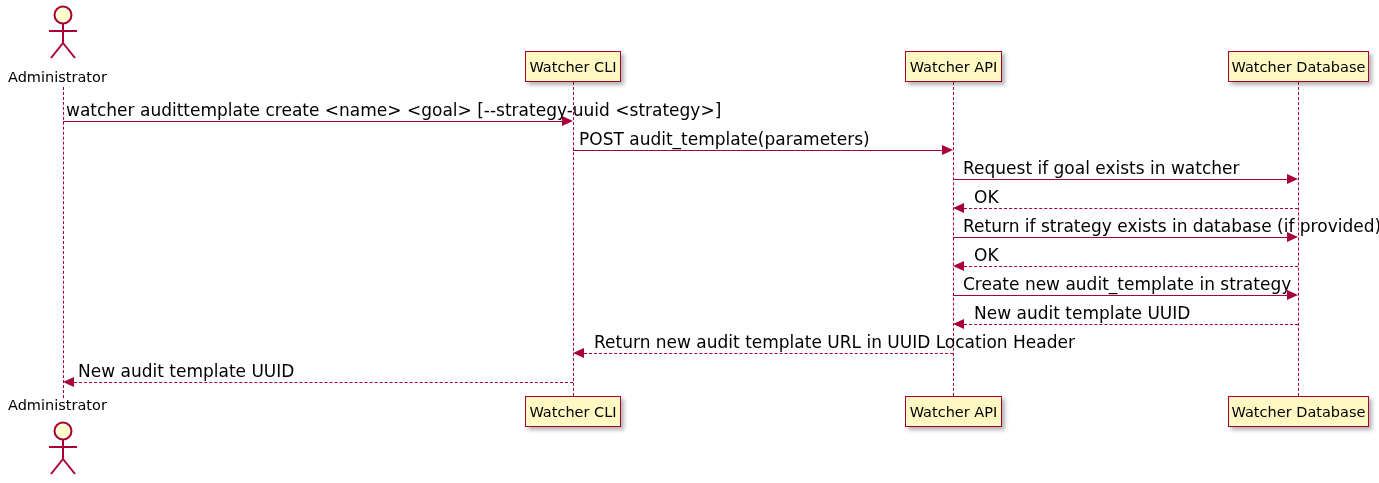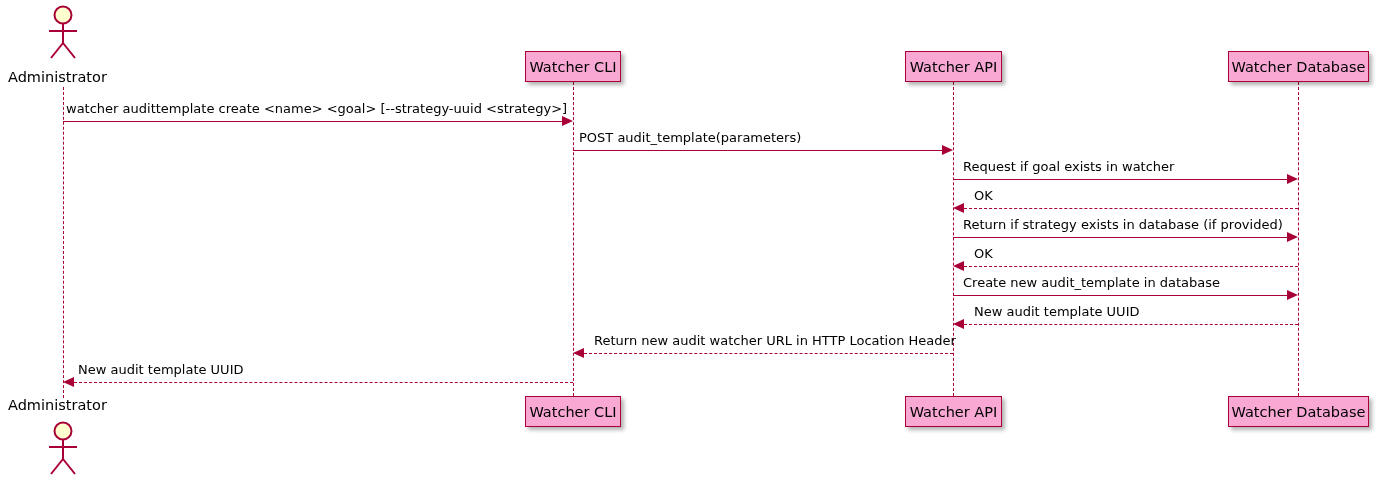--- a/index.html
+++ b/index.html
@@ -22,21 +22,21 @@
   .lifeline {
     position: absolute;
     width: 0;
     border-left: 1px dashed #A80036;
     top: 0;
   }
 
   
   .participant-box {
     position: absolute;
-    background: #f9a8d4;
+    background: #fef9c3;
     border: 1.5px solid #A80036;
     box-sizing: border-box;
     box-shadow: 3px 3px 4px rgba(0,0,0,0.30);
     display: flex;
     align-items: center;
     justify-content: center;
     height: 31px;
     font-size: 14.5px;
     color: #000000;
     white-space: nowrap;
@@ -59,21 +59,21 @@
   .msg {
     position: absolute;
     height: 0;
     border-top: 1.4px solid #A80036;
   }
   .msg.dashed {
     border-top: 1.4px dashed #A80036;
   }
   .msg-label {
     position: absolute;
-    font-size: 13px;
+    font-size: 17px;
     color: #000000;
     white-space: nowrap;
     line-height: 1;
   }
   .arrowhead {
     position: absolute;
     width: 0;
     height: 0;
   }
   .arrowhead.right {
@@ -139,29 +139,29 @@
   <div class="msg" style="left:953px; top:237px; width:335px;"></div>
   <div class="arrowhead right" style="left:1287px; top:232px;"></div>
   <div class="msg-label" style="left:963px; top:218px;">Return if strategy exists in database (if provided)</div>
 
   <div class="msg dashed" style="left:964px; top:266px; width:334px;"></div>
   <div class="arrowhead left" style="left:953px; top:261px;"></div>
   <div class="msg-label" style="left:974px; top:247px;">OK</div>
 
   <div class="msg" style="left:953px; top:295px; width:335px;"></div>
   <div class="arrowhead right" style="left:1287px; top:290px;"></div>
-  <div class="msg-label" style="left:963px; top:276px;">Create new audit_template in database</div>
+  <div class="msg-label" style="left:963px; top:276px;">Create new audit_template in strategy</div>
 
   <div class="msg dashed" style="left:964px; top:324px; width:334px;"></div>
   <div class="arrowhead left" style="left:953px; top:319px;"></div>
   <div class="msg-label" style="left:974px; top:305px;">New audit template UUID</div>
 
   <div class="msg dashed" style="left:584px; top:353px; width:369px;"></div>
   <div class="arrowhead left" style="left:573px; top:348px;"></div>
-  <div class="msg-label" style="left:594px; top:334px;">Return new audit watcher URL in HTTP Location Header</div>
+  <div class="msg-label" style="left:594px; top:334px;">Return new audit template URL in UUID Location Header</div>
 
   <div class="msg dashed" style="left:74px; top:382px; width:499px;"></div>
   <div class="arrowhead left" style="left:63px; top:377px;"></div>
   <div class="msg-label" style="left:78px; top:363px;">New audit template UUID</div>
 
   <div class="actor-label" style="left:8px; top:397px;">Administrator</div>
   <div class="actor" style="left:41px; top:420px;">
     <svg width="44" height="58" viewBox="0 0 44 58">
       <g transform="translate(2,2)">
         <ellipse cx="20" cy="9" rx="8.5" ry="8.5" fill="#FEFECE" stroke="#A80036" stroke-width="2"></ellipse>

